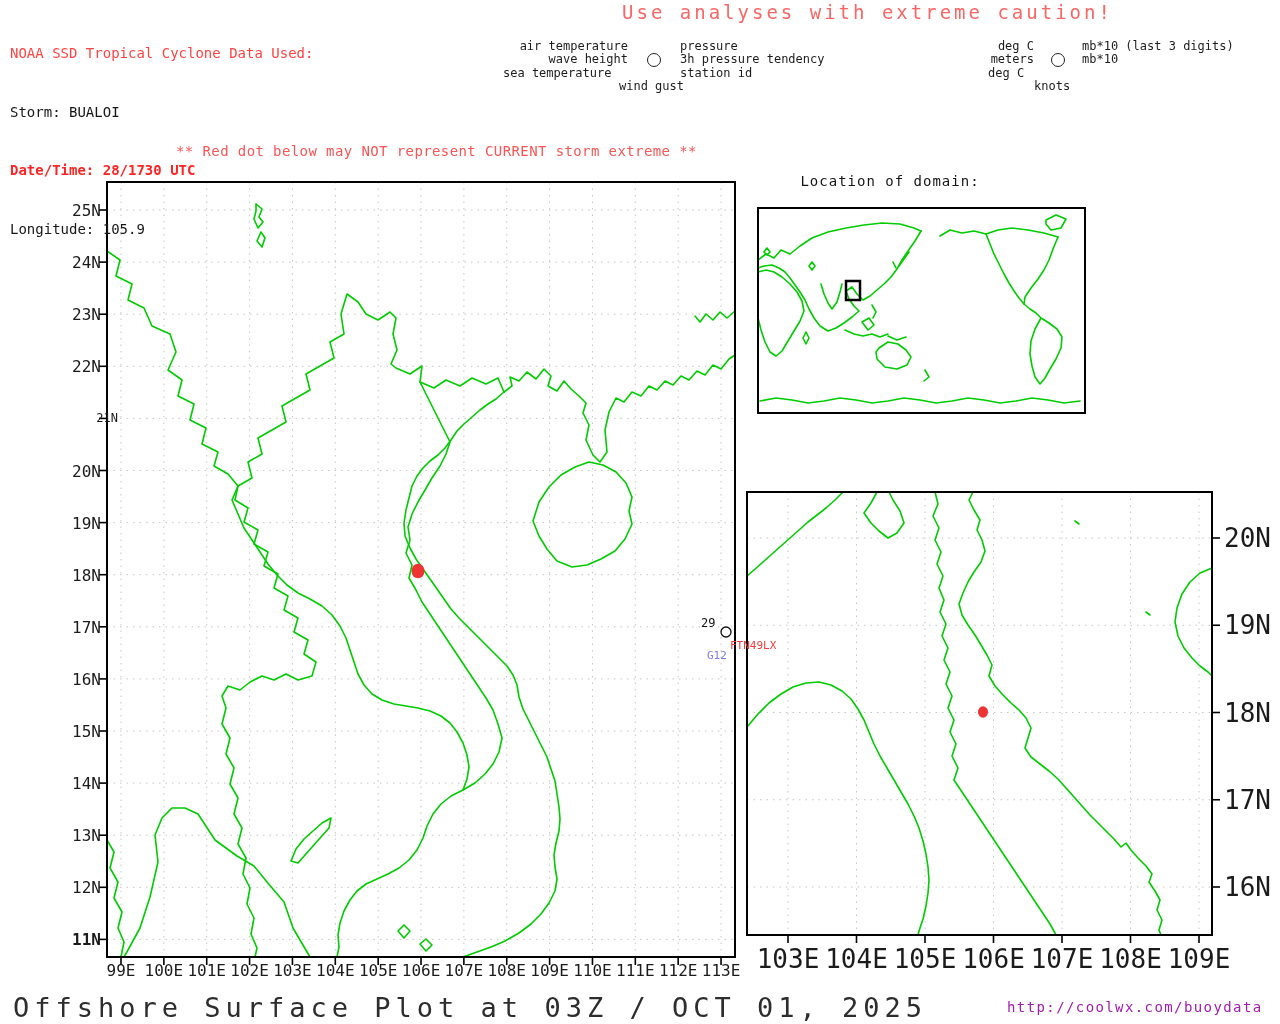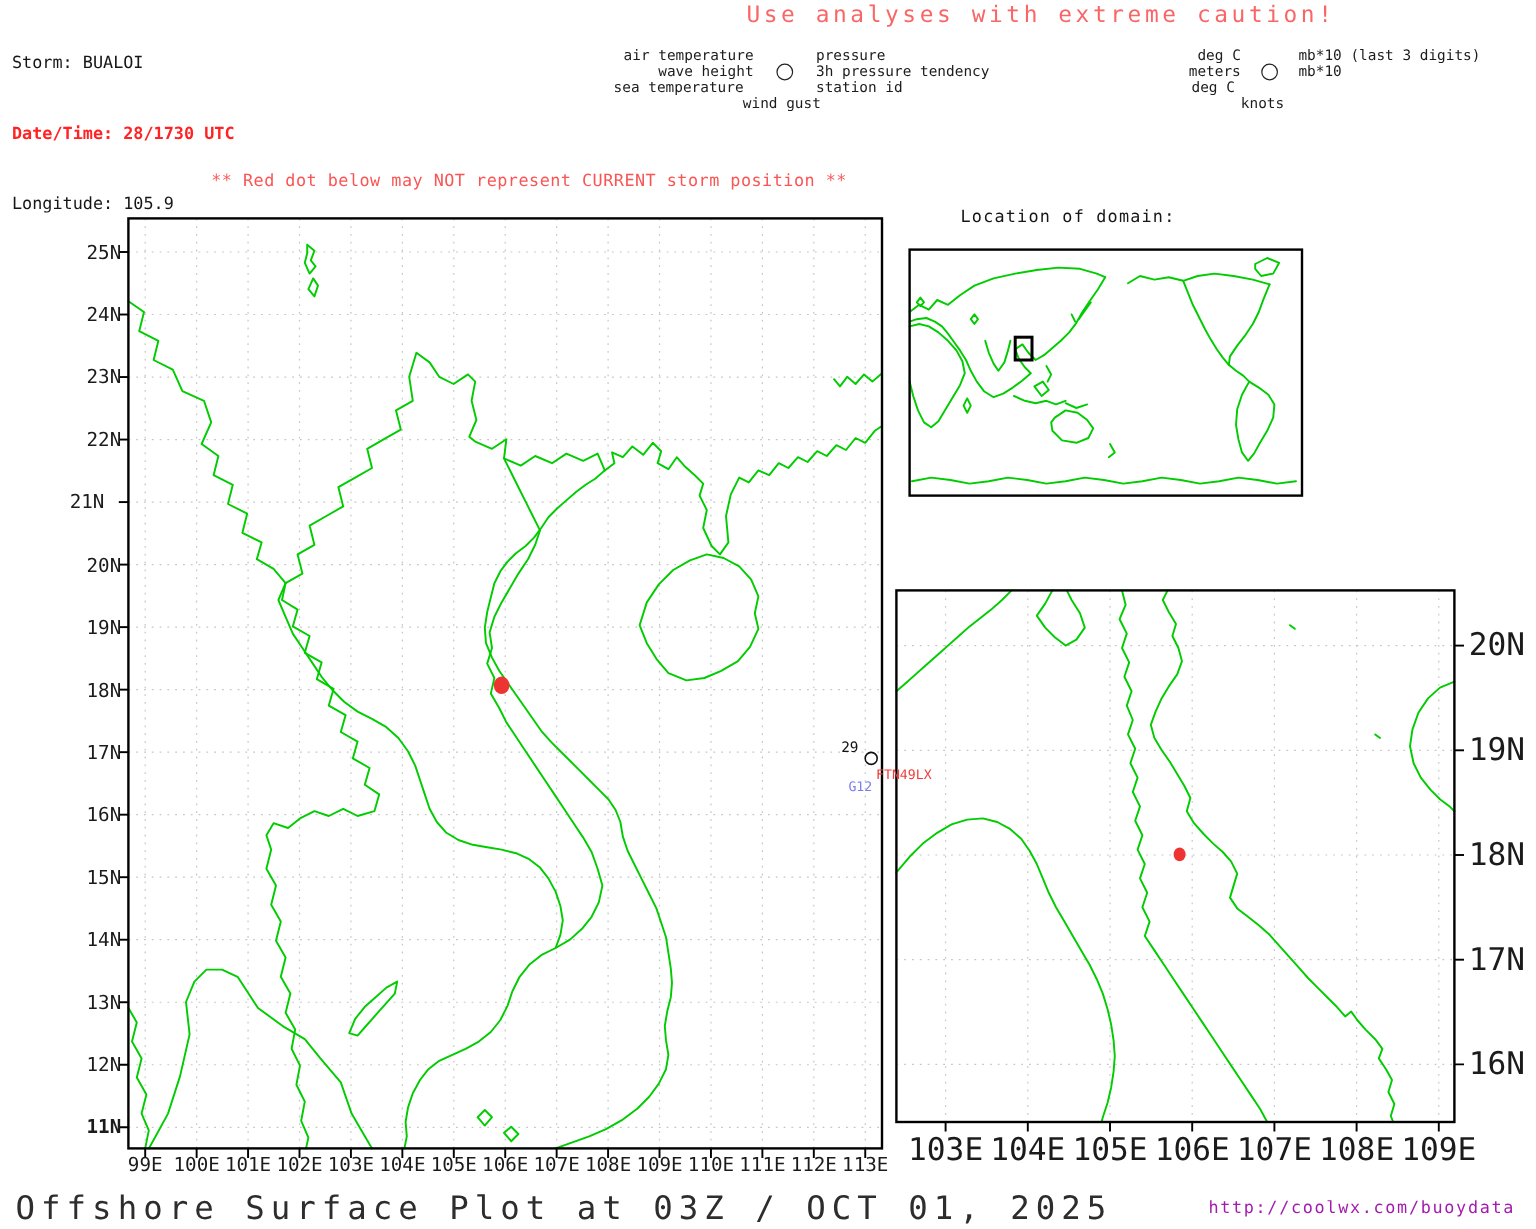--- a/index.html
+++ b/index.html
@@ -12,21 +12,21 @@
   .hdr-bold{color:#ff2323;font-weight:bold}
   #caution{left:622px;top:1px;font-size:19px;letter-spacing:3px;color:#fa6666}
   .legend{position:absolute;display:grid;font-size:12px;line-height:13.2px;color:#1c1c1c}
   #legend-left{left:503px;top:40px;grid-template-columns:125px 26px auto;column-gap:13px}
   #legend-right{left:988px;top:40px;grid-template-columns:46px 24px auto;column-gap:12px}
   .lg-r1c1{grid-area:1/1;text-align:right}
   .lg-r1c3{grid-area:1/3}
   .lg-r2c1{grid-area:2/1;text-align:right}
   .lg-r2c2{grid-area:2/2;justify-self:center;align-self:center}
   .lg-r2c3{grid-area:2/3}
-  .lg-r3c1{grid-area:3/1;text-align:center}
+  .lg-r3c1{grid-area:3/1;text-align:left}
   .lg-r3c3{grid-area:3/3}
   .lg-r4{grid-area:4/1/5/4}
   #legend-left .lg-r4{padding-left:116px}
   #legend-right .lg-r4{padding-left:46px}
   .lg-circle{width:12px;height:12px;border:1.4px solid #222;border-radius:50%}
   #warning{left:176px;top:143px;font-size:14px;letter-spacing:0.4px;color:#f95555}
   #inset-title{left:890px;top:173px;font-size:14px;letter-spacing:1px;transform:translateX(-50%)}
   .tick-label{position:absolute;white-space:pre;color:#1b1b1b}
   #station-temp{left:701px;top:616px;font-size:12px;color:#111}
   #station-id{left:730px;top:639px;font-size:11px;color:#f23b3b}
@@ -169,20 +169,21 @@
     <line x1="1199" y1="935" x2="1199" y2="943" stroke="#000000" stroke-width="1.6"></line>
     <line x1="1212" y1="538" x2="1220" y2="538" stroke="#000000" stroke-width="1.6"></line>
     <line x1="1212" y1="625.25" x2="1220" y2="625.25" stroke="#000000" stroke-width="1.6"></line>
     <line x1="1212" y1="712.5" x2="1220" y2="712.5" stroke="#000000" stroke-width="1.6"></line>
     <line x1="1212" y1="799.75" x2="1220" y2="799.75" stroke="#000000" stroke-width="1.6"></line>
     <line x1="1212" y1="887" x2="1220" y2="887" stroke="#000000" stroke-width="1.6"></line>
     <ellipse cx="983" cy="712" rx="5" ry="5.8" fill="#ee3333"></ellipse>
   </svg>
 
 <div class="abs" id="hdr">
+  <div class="hdr-red">NOAA SSD Tropical Cyclone Data Used:</div>
   <div>Storm: BUALOI</div>
   <div class="hdr-bold">Date/Time: 28/1730 UTC</div>
   <div>Longitude: 105.9</div>
 </div>
 
 <div class="abs" id="caution">Use analyses with extreme caution!</div>
 
 <div class="legend" id="legend-left">
   <span class="lg-r1c1">air temperature</span>
   <span class="lg-r1c3">pressure</span>
@@ -198,21 +199,21 @@
   <span class="lg-r1c1">deg C</span>
   <span class="lg-r1c3">mb*10 (last 3 digits)</span>
   <span class="lg-r2c1">meters</span>
   <span class="lg-r2c2 lg-circle"></span>
   <span class="lg-r2c3">mb*10</span>
   <span class="lg-r3c1">deg C</span>
   <span class="lg-r3c3"></span>
   <span class="lg-r4">knots</span>
 </div>
 
-<div class="abs" id="warning">** Red dot below may NOT represent CURRENT storm position **</div>
+<div class="abs" id="warning">** Red dot below may NOT represent CURRENT storm extreme **</div>
 
 <div class="abs" id="inset-title">Location of domain:</div>
 
 <div class="abs" id="station-temp">29</div>
 <div class="abs" id="station-id">FTN49LX</div>
 <div class="abs" id="station-gust">G12</div>
 
 <div class="abs" id="footer-title">Offshore Surface Plot at 03Z / OCT 01, 2025</div>
 <div class="abs" id="footer-url">http://coolwx.com/buoydata</div>
 
@@ -229,21 +230,21 @@
     <div class="tick-label" style="left: 506.74px; top: 961px; font-size: 16px; transform: translateX(-50%);">108E</div>
     <div class="tick-label" style="left: 549.6px; top: 961px; font-size: 16px; transform: translateX(-50%);">109E</div>
     <div class="tick-label" style="left: 592.46px; top: 961px; font-size: 16px; transform: translateX(-50%);">110E</div>
     <div class="tick-label" style="left: 635.32px; top: 961px; font-size: 16px; transform: translateX(-50%);">111E</div>
     <div class="tick-label" style="left: 678.18px; top: 961px; font-size: 16px; transform: translateX(-50%);">112E</div>
     <div class="tick-label" style="left: 721.04px; top: 961px; font-size: 16px; transform: translateX(-50%);">113E</div>
     <div class="tick-label" style="left: 101px; top: 210px; font-size: 16px; transform: translate(-100%, -50%);">25N</div>
     <div class="tick-label" style="left: 101px; top: 262.1px; font-size: 16px; transform: translate(-100%, -50%);">24N</div>
     <div class="tick-label" style="left: 101px; top: 314.2px; font-size: 16px; transform: translate(-100%, -50%);">23N</div>
     <div class="tick-label" style="left: 101px; top: 366.3px; font-size: 16px; transform: translate(-100%, -50%);">22N</div>
-    <div class="tick-label" style="left: 87px; top: 418.4px; font-size: 16px; transform: translate(-100%, -50%);">21N</div>
+    <div class="tick-label" style="left: 118px; top: 418.4px; font-size: 12px; transform: translate(-100%, -50%);">21N</div>
     <div class="tick-label" style="left: 101px; top: 470.5px; font-size: 16px; transform: translate(-100%, -50%);">20N</div>
     <div class="tick-label" style="left: 101px; top: 522.6px; font-size: 16px; transform: translate(-100%, -50%);">19N</div>
     <div class="tick-label" style="left: 101px; top: 574.7px; font-size: 16px; transform: translate(-100%, -50%);">18N</div>
     <div class="tick-label" style="left: 101px; top: 626.8px; font-size: 16px; transform: translate(-100%, -50%);">17N</div>
     <div class="tick-label" style="left: 101px; top: 678.9px; font-size: 16px; transform: translate(-100%, -50%);">16N</div>
     <div class="tick-label" style="left: 101px; top: 731px; font-size: 16px; transform: translate(-100%, -50%);">15N</div>
     <div class="tick-label" style="left: 101px; top: 783.1px; font-size: 16px; transform: translate(-100%, -50%);">14N</div>
     <div class="tick-label" style="left: 101px; top: 835.2px; font-size: 16px; transform: translate(-100%, -50%);">13N</div>
     <div class="tick-label" style="left: 101px; top: 887.3px; font-size: 16px; transform: translate(-100%, -50%);">12N</div>
     <div class="tick-label" style="left: 101px; top: 939.4px; font-size: 16px; transform: translate(-100%, -50%); font-weight: bold;">11N</div>

